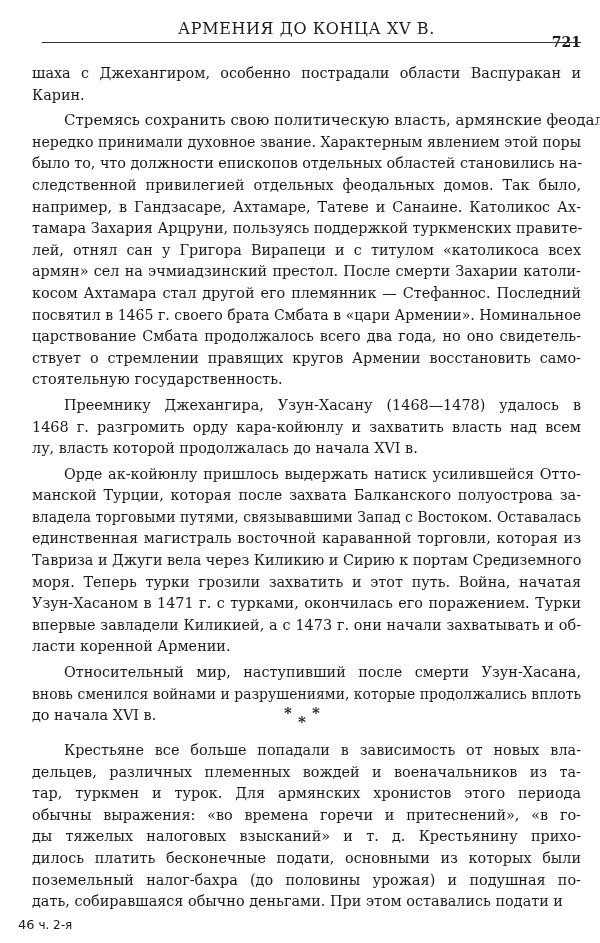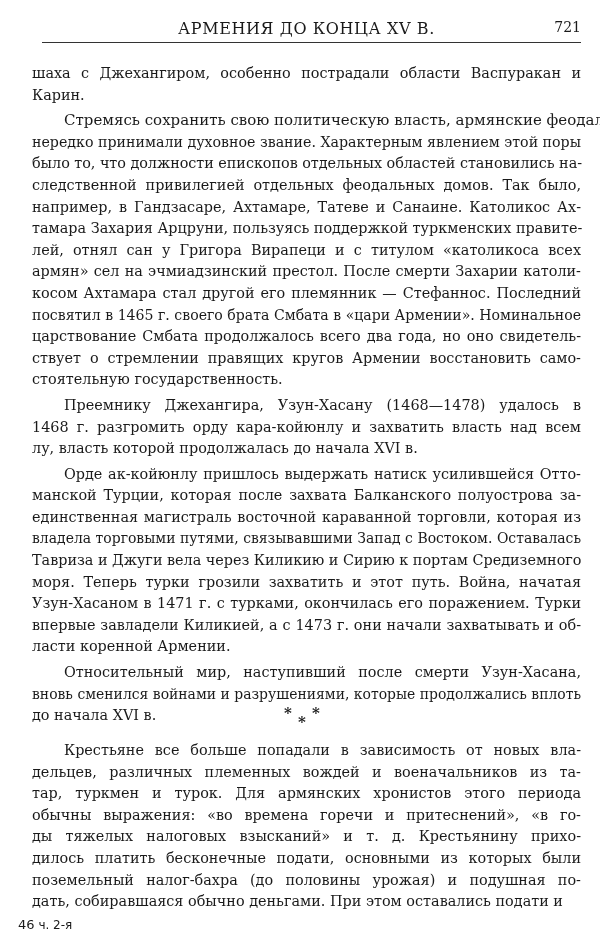--- a/index.html
+++ b/index.html
@@ -1,20 +1,20 @@
 <!DOCTYPE html>
 <html><head>
   <meta charset="utf-8">
   <style>
     html, body { margin: 0; padding: 0; background: #ffffff; }
     body { width: 600px; height: 943px; position: relative; overflow: hidden; color: #1a1a1a; }
     .page { position: absolute; left: 32px; top: 0; width: 549px; font-family: "DejaVu Serif", "Liberation Serif", serif; }
     .running-head { position: absolute; top: 17px; left: 0; width: 549px; height: 20px; }
     .running-title { position: absolute; left: 0; width: 549px; text-align: center; font-size: 16px; letter-spacing: 0.6px; font-weight: normal; top: 2px; }
-    .page-number { position: absolute; right: 0; top: 2px; font-size: 14px; font-weight: normal; }
+    .page-number { position: absolute; right: 0; top: 17px; font-size: 14px; font-weight: bold; }
     .head-rule { position: absolute; top: 42px; left: 10px; width: 539px; height: 0; border-top: 1.5px solid #333; }
     .body-text { position: absolute; top: 55px; left: 0; width: 549px; font-size: 14.4px; line-height: 21.6px; text-align: justify; margin-top: 8px; }
     .para { margin: 0; text-indent: 0; }
     .para .ln { display: block; text-align: justify; text-align-last: justify; white-space: nowrap; height: 21.6px; overflow: visible; }
     .para .ln.last { text-align-last: left; }
     .para .ln.indent { padding-left: 32px; }
     .gap { height: 4px; }
     .asterism { position: absolute; top: 704px; left: 0; width: 549px; height: 30px; font-size: 15px; }
     .asterism span { position: absolute; font-weight: bold; }
     .section2 { position: absolute; top: 740px; left: 0; width: 549px; font-size: 14.4px; line-height: 21.6px; }
@@ -56,22 +56,22 @@
       <div class="gap"></div>
       <p class="para">
         <span class="ln indent">Преемнику Джехангира, Узун-Хасану (1468—1478) удалось в</span>
         <span class="ln">1468 г. разгромить орду кара-койюнлу и захватить власть над всем</span>
         <span class="ln last">лу, власть которой продолжалась до начала XVI в.</span>
       </p>
       <div class="gap"></div>
       <p class="para">
         <span class="ln indent">Орде ак-койюнлу пришлось выдержать натиск усилившейся Отто-</span>
         <span class="ln">манской Турции, которая после захвата Балканского полуострова за-</span>
+        <span class="ln" style="letter-spacing: 0px; font-size: 13.9675px;">владела торговыми путями, связывавшими Запад с Востоком. Оставалась</span>
         <span class="ln">единственная магистраль восточной караванной торговли, которая из</span>
-        <span class="ln" style="letter-spacing: 0px; font-size: 13.9675px;">владела торговыми путями, связывавшими Запад с Востоком. Оставалась</span>
         <span class="ln" style="letter-spacing: -0.0217786px;">Тавриза и Джуги вела через Киликию и Сирию к портам Средиземного</span>
         <span class="ln">моря. Теперь турки грозили захватить и этот путь. Война, начатая</span>
         <span class="ln">Узун-Хасаном в 1471 г. с турками, окончилась его поражением. Турки</span>
         <span class="ln">впервые завладели Киликией, а с 1473 г. они начали захватывать и об-</span>
         <span class="ln last">ласти коренной Армении.</span>
       </p>
       <div class="gap"></div>
       <p class="para">
         <span class="ln indent">Относительный мир, наступивший после смерти Узун-Хасана,</span>
         <span class="ln" style="letter-spacing: 0px; font-size: 13.9429px;">вновь сменился войнами и разрушениями, которые продолжались вплоть</span>

